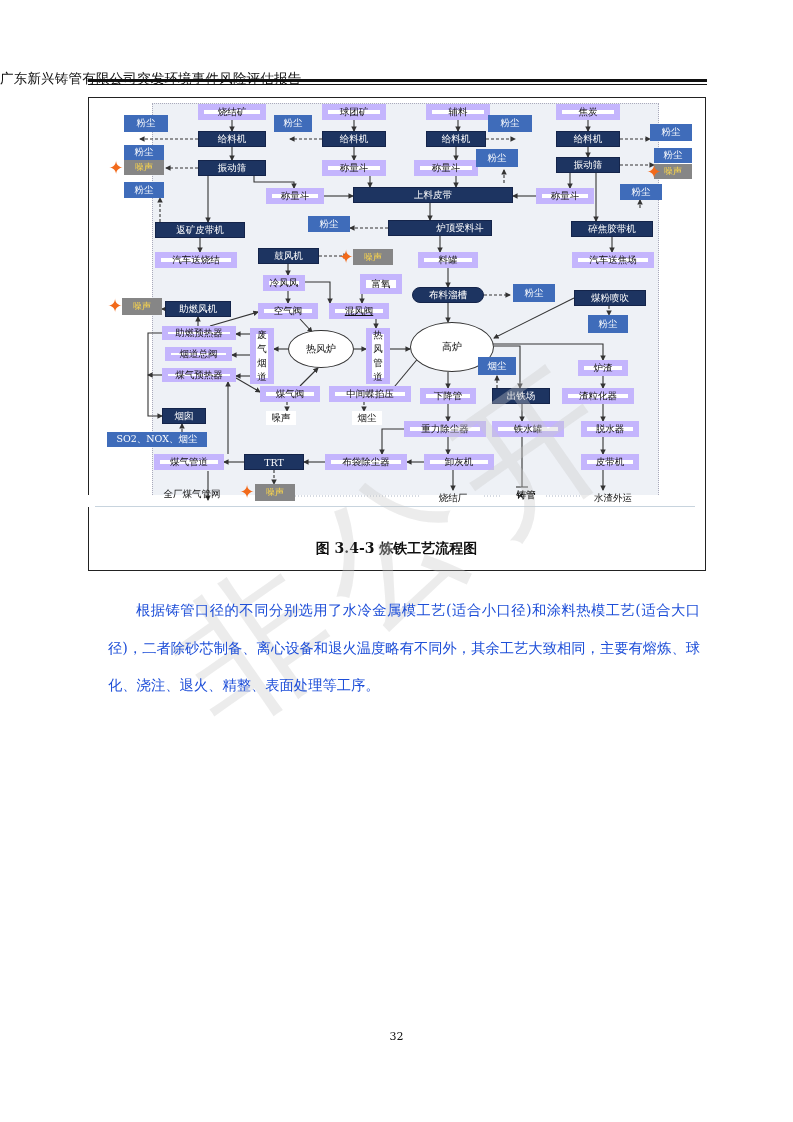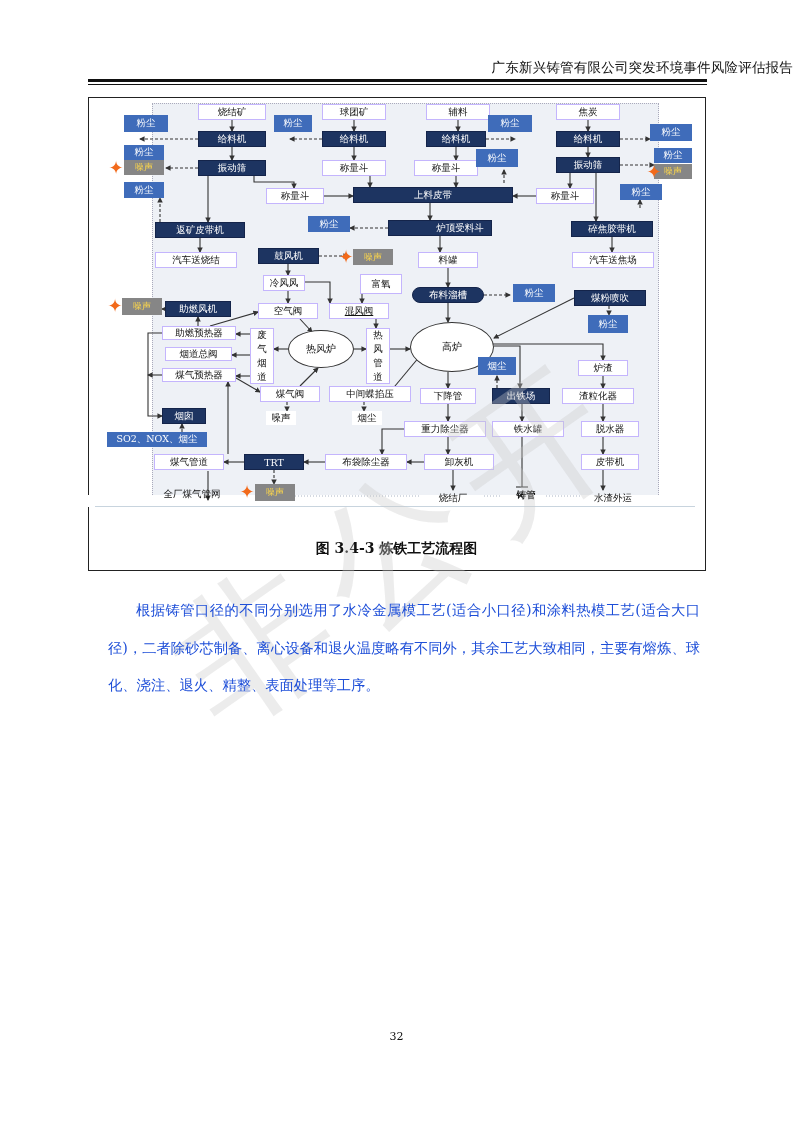--- a/index.html
+++ b/index.html
@@ -1,31 +1,31 @@
 <!DOCTYPE html>
 <html><head>
 <meta charset="utf-8">
 <style>
   html, body { margin: 0; padding: 0; background: #ffffff; }
   body { width: 793px; height: 1122px; position: relative; overflow: hidden;
          font-family: "DejaVu Sans", "Liberation Sans", sans-serif; color: #111; }
-  .header-title { position: absolute; left: 0; width: 793px; top: 59px; text-align: right;
+  .header-title { position: absolute; left: 0; width: 793px; top: 70px; text-align: left;
          font-size: 13.5px; letter-spacing: 0.2px; color: #111; }
   .header-rule-thick { position: absolute; left: 88px; width: 619px; top: 79px; height: 3px; background: #111; }
   .header-rule-thin { position: absolute; left: 88px; width: 619px; top: 84px; height: 1px; background: #111; }
   .figure-frame { position: absolute; left: 88px; top: 97px; width: 618px; height: 474px;
          border: 1px solid #222; box-sizing: border-box; background: #fff; }
   .diagram-bg { position: absolute; left: 152px; top: 103px; width: 505px; height: 392px;
          border: 1px dotted #aab; background: #eef1f6; }
   .diagram-strip { position: absolute; left: 88px; top: 495px; width: 600px; height: 12px; background: #fff; }
   .diagram-base { position: absolute; left: 95px; top: 506px; width: 600px; height: 1px; background: #c8d4de; }
   svg.wires { position: absolute; left: 0; top: 0; width: 793px; height: 1122px; pointer-events: none; }
   .node { position: absolute; box-sizing: border-box; display: flex; align-items: center; justify-content: center;
           font-family: "DejaVu Serif", "Liberation Serif", serif; font-size: 9.5px; white-space: nowrap; }
-  .n-white { background: #fff; border: 1px solid #c4b5fd; color: #111; }
+  .n-white { background: #fff; border: 6px solid #c4b5fd; color: #111; }
   .n-navy { background: #1d3461; border: 1px solid #14244a; color: #fff; }
   .n-blue { background: #3f6cba; color: #fff; font-size: 9.5px; }
   .n-gray { background: #868686; color: #ffd84a; font-size: 9px; }
   .n-plain { background: #fff; color: #111; }
   .n-vert { flex-direction: column; line-height: 14px; white-space: normal; width: 22px; text-align: center; }
   .n-ellipse { border-radius: 50%; background: #fff; border: 1px solid #333; font-size: 10px; }
   .spark { position: absolute; width: 16px; height: 16px; color: #f26a1b; font-size: 18px; line-height: 16px;
            text-align: center; font-family: "DejaVu Sans", sans-serif; }
   .caption { position: absolute; left: 0; width: 793px; top: 540px; text-align: center;
              font-family: "DejaVu Serif", "Liberation Serif", serif; font-weight: bold; font-size: 14px; }

